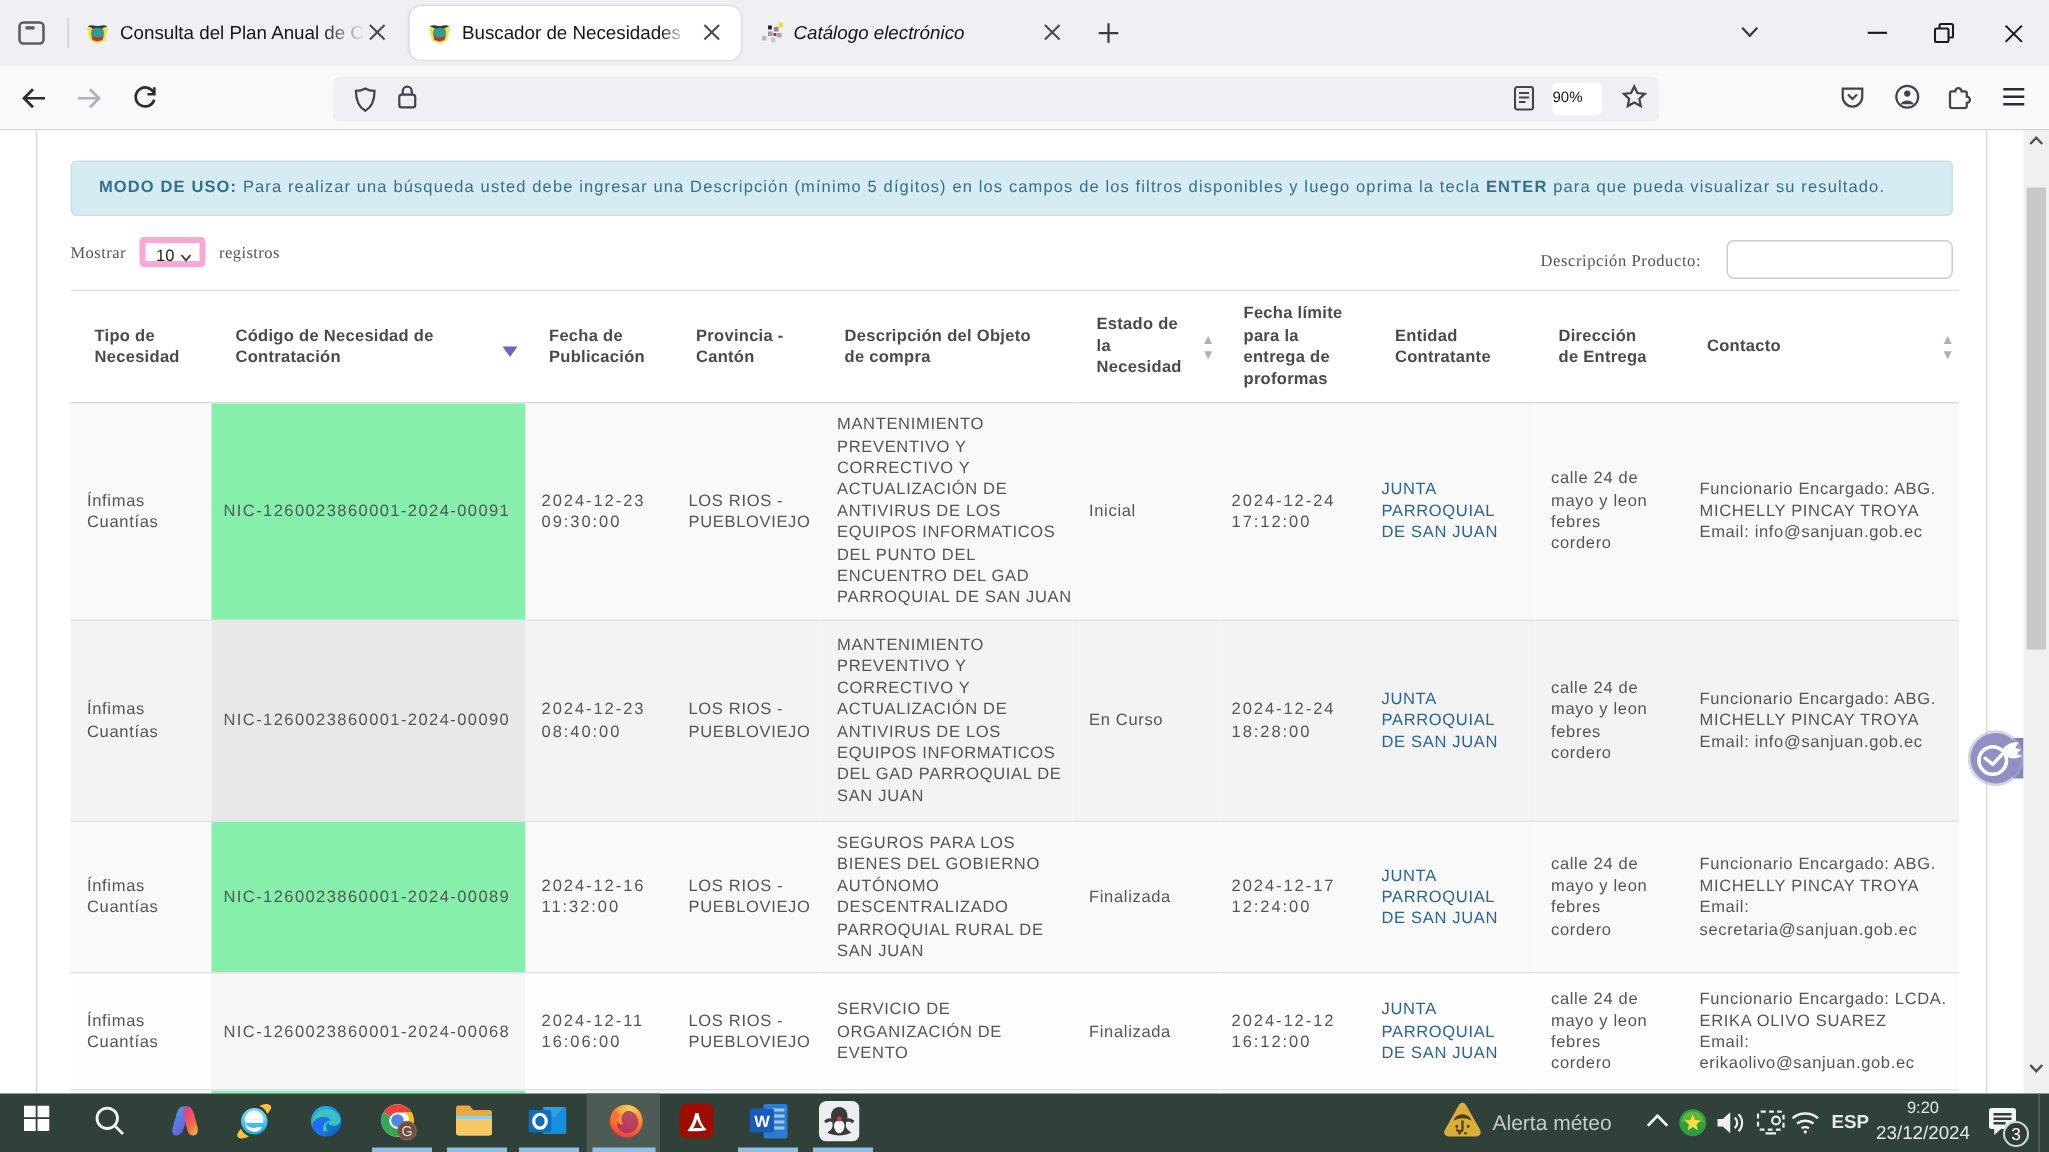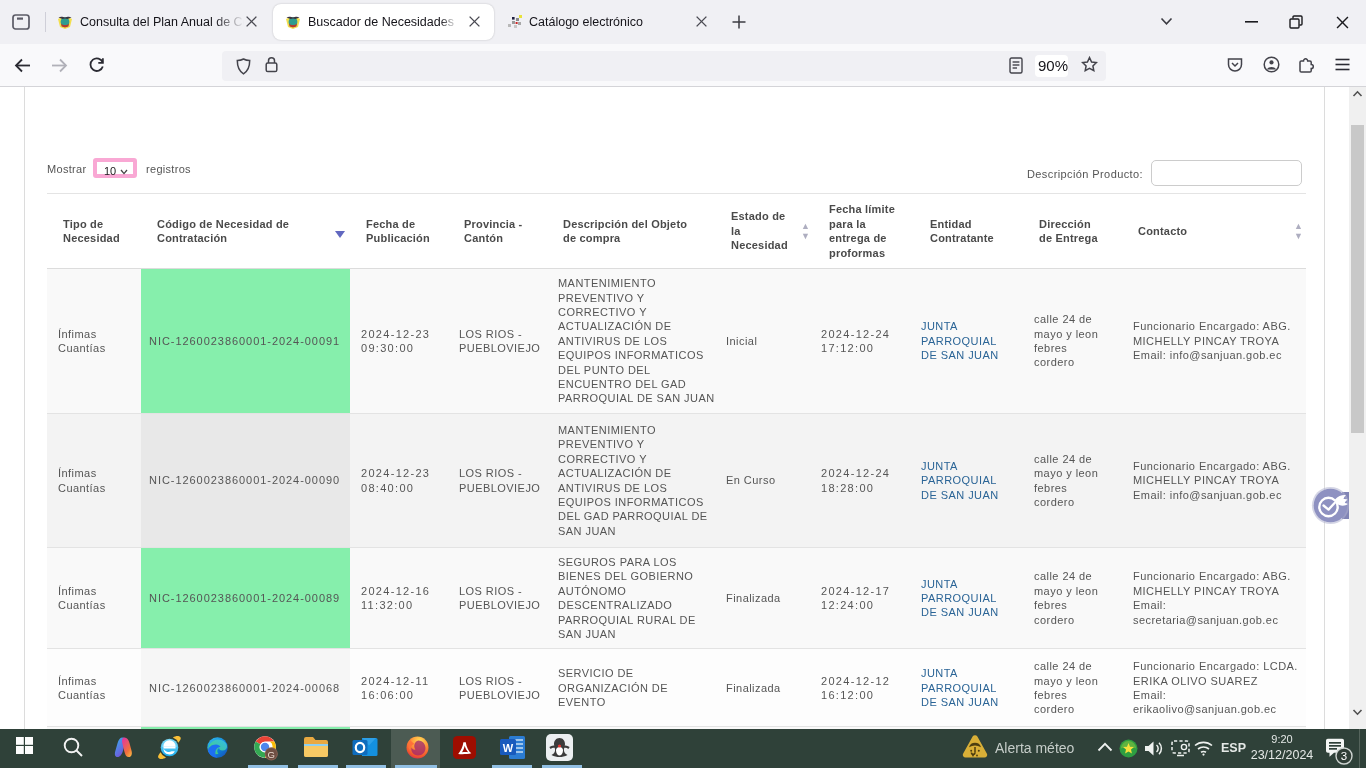--- a/index.html
+++ b/index.html
@@ -7,30 +7,30 @@
 #stage { position:relative; width:1366px; height:768px; overflow:hidden; }
 .abs { position:absolute; }
 
 
 #tabbar { left:0; top:0; width:1366px; height:44px; background:#f0f0f4; }
 #toolbar { left:0; top:44px; width:1366px; height:43px; background:#f9f9fb; border-bottom:1px solid #d4d4d8; }
 .tabtext { font-size:12.5px; color:#15141a; white-space:nowrap; overflow:hidden; }
 #tab2 { left:273px; top:4px; width:221px; height:36px; background:#fff; border-radius:8px; box-shadow:0 0 2px rgba(0,0,0,.22); }
 .tabsep { width:1px; height:20px; background:#cfcfd8; top:12px; }
 #urlbar { left:222px; top:51px; width:884px; height:30px; background:#f0f0f4; border-radius:4px; }
-#zoompill { left:1035px; top:55px; width:33px; height:22px; background:#fff; border-radius:4px; font-size:15px; color:#15141a; text-align:right; line-height:22px; }
+#zoompill { left:1035px; top:55px; width:33px; height:22px; background:#fff; border-radius:4px; font-size:10px; color:#15141a; text-align:left; line-height:22px; }
 .urltxt { font-size:13.4px; line-height:30px; white-space:nowrap; letter-spacing:.1px; }
 
 
 #content { left:0; top:87px; width:1349px; height:642px; background:#fff; overflow:hidden; }
 .vline { width:1px; background:#dcdcdc; }
 
 #modo { left:47px; top:20px; width:1255px; height:37px; background:#d7ebf3; border:1px solid #c4e1ec; border-radius:4px; color:#31708f; font-size:11px; line-height:35px; padding-left:18px; letter-spacing:.75px; white-space:nowrap; }
 
-.ctl { font-size:11px; color:#555; letter-spacing:.3px; }
+.ctl { font-size:11px; color:#555; letter-spacing:.3px;font-family:Liberation Serif, serif; }
 #descinput { left:1151px; top:73px; width:151px; height:26px; background:#fff; border:1px solid #ccc; border-radius:5px; }
 
 
 table { border-collapse:collapse; table-layout:fixed; width:1259px; }
 #tbl { left:47px; top:106px; }
 th { font-size:11px; font-weight:bold; color:#4a4a4a; text-align:left; vertical-align:middle; padding:4px 14px 4px 16px; letter-spacing:.2px; line-height:14.5px; position:relative; }
 td { font-size:11px; color:#555; vertical-align:middle; padding:7px 8px 7px 11px; letter-spacing:.45px; line-height:14.4px; white-space:nowrap; }
 thead tr { height:75px; border-top:1px solid #e4e4e4; border-bottom:1px solid #dcdcdc; }
 tbody tr { border-top:1px solid #e3e3e3; }
 tbody td:nth-child(8) { padding-left:7px; }
@@ -96,21 +96,21 @@
   <svg class="abs" style="left:507px; top:14px;" width="16" height="16" viewBox="0 0 16 16">
       <rect x="1" y="10" width="3" height="3" fill="#b9b9b9"></rect>
       <rect x="5" y="7" width="3" height="3" fill="#9a9a9a"></rect>
       <rect x="9" y="4" width="3" height="3" fill="#8b8b8b"></rect>
       <rect x="12" y="1" width="3" height="3" fill="#e8e23a"></rect>
       <rect x="7" y="11" width="3" height="3" fill="#c7c7c7"></rect>
       <rect x="11" y="8" width="3" height="3" fill="#a8a8a8"></rect>
       <rect x="5" y="3" width="2.6" height="2.6" fill="#202040"></rect>
       <rect x="8.6" y="8" width="2" height="2" fill="#cc2222"></rect>
     </svg>
-  <div class="abs tabtext" style="left:529px; top:15px;">Catálogo electrónico</div>
+  <div class="abs tabtext" style="left:529px; top:15px;font-style:italic;">Catálogo electrónico</div>
   <svg class="abs" style="left:695px; top:15px;" width="13" height="13" viewBox="0 0 12 12" stroke="#4a4a52" stroke-width="1.3">
       <line x1="1.5" y1="1.5" x2="10.5" y2="10.5"></line>
       <line x1="10.5" y1="1.5" x2="1.5" y2="10.5"></line>
     </svg>
 
   <svg class="abs" style="left:732px; top:15px;" width="14" height="14" viewBox="0 0 14 14" stroke="#3b3b42" stroke-width="1.5">
       <line x1="7" y1="0.5" x2="7" y2="13.5"></line>
       <line x1="0.5" y1="7" x2="13.5" y2="7"></line>
     </svg>
 
@@ -187,20 +187,21 @@
 
   <svg class="abs" style="left:1335px; top:58px;" width="15" height="13" viewBox="0 0 15 13" stroke="#2b2b33" stroke-width="1.6">
       <line x1="0.5" y1="1.5" x2="14.5" y2="1.5"></line>
       <line x1="0.5" y1="6.5" x2="14.5" y2="6.5"></line>
       <line x1="0.5" y1="11.5" x2="14.5" y2="11.5"></line>
     </svg>
 
   <div id="content" class="abs">
     <div class="abs vline" style="left:24px; top:0; height:642px;"></div>
     <div class="abs vline" style="left:1324px; top:0; height:642px;"></div>
+    <div id="modo" class="abs"><b>MODO DE USO:</b> Para realizar una búsqueda usted debe ingresar una Descripción (mínimo 5 dígitos) en los campos de los filtros disponibles y luego oprima la tecla <b>ENTER</b> para que pueda visualizar su resultado.</div>
     <div class="abs ctl" style="left:47px; top:76px;">Mostrar</div>
     <div class="abs" style="left:93px; top:71px; width:44px; height:20px; border:4px solid #f9a8d4; border-radius:3px; background:#fff;">
         <span style="font-size:11px; color:#222; position:absolute; left:7px; top:3px;">10</span>
         <svg style="position:absolute; right:5px; top:7px;" width="8" height="6" viewBox="0 0 8 6" fill="none" stroke="#444" stroke-width="1.3">
           <path d="M1 1 L4 4.6 L7 1"></path>
         </svg>
       </div>
     <div class="abs ctl" style="left:146px; top:76px;">registros</div>
     <div class="abs ctl" style="left:1027px; top:81px; letter-spacing:.4px;">Descripción Producto:</div>
     <div id="descinput" class="abs"></div>

